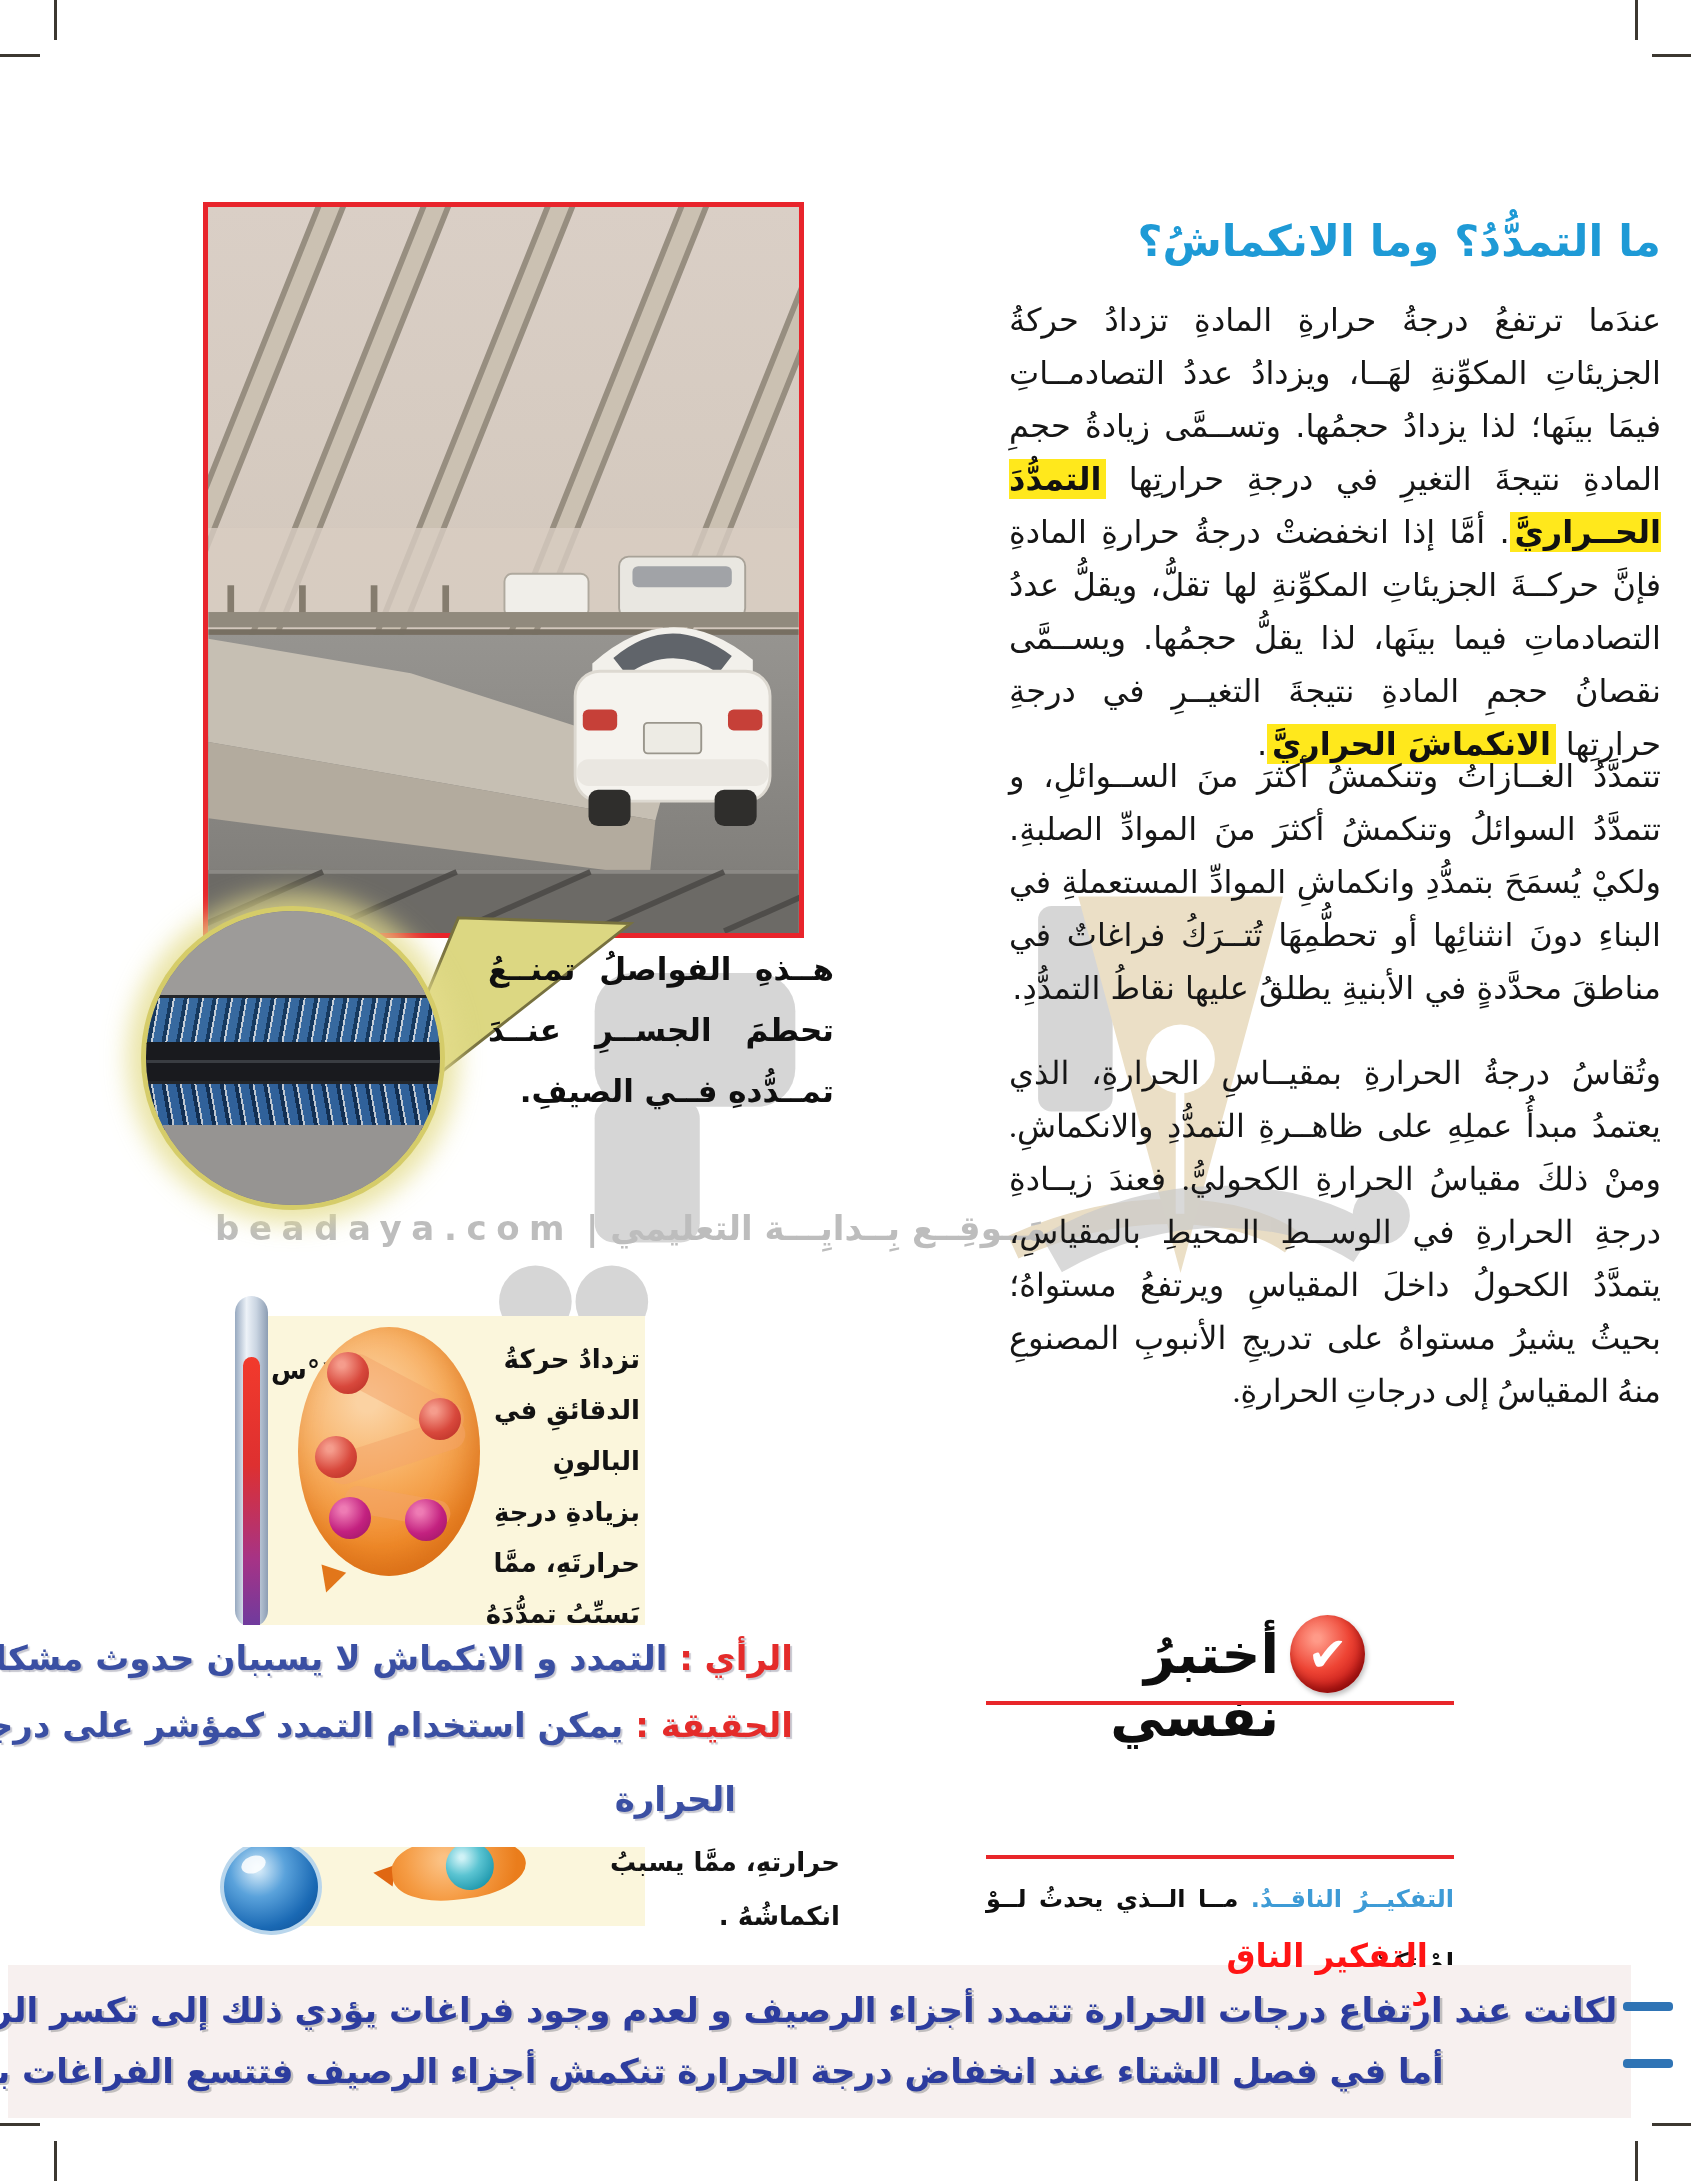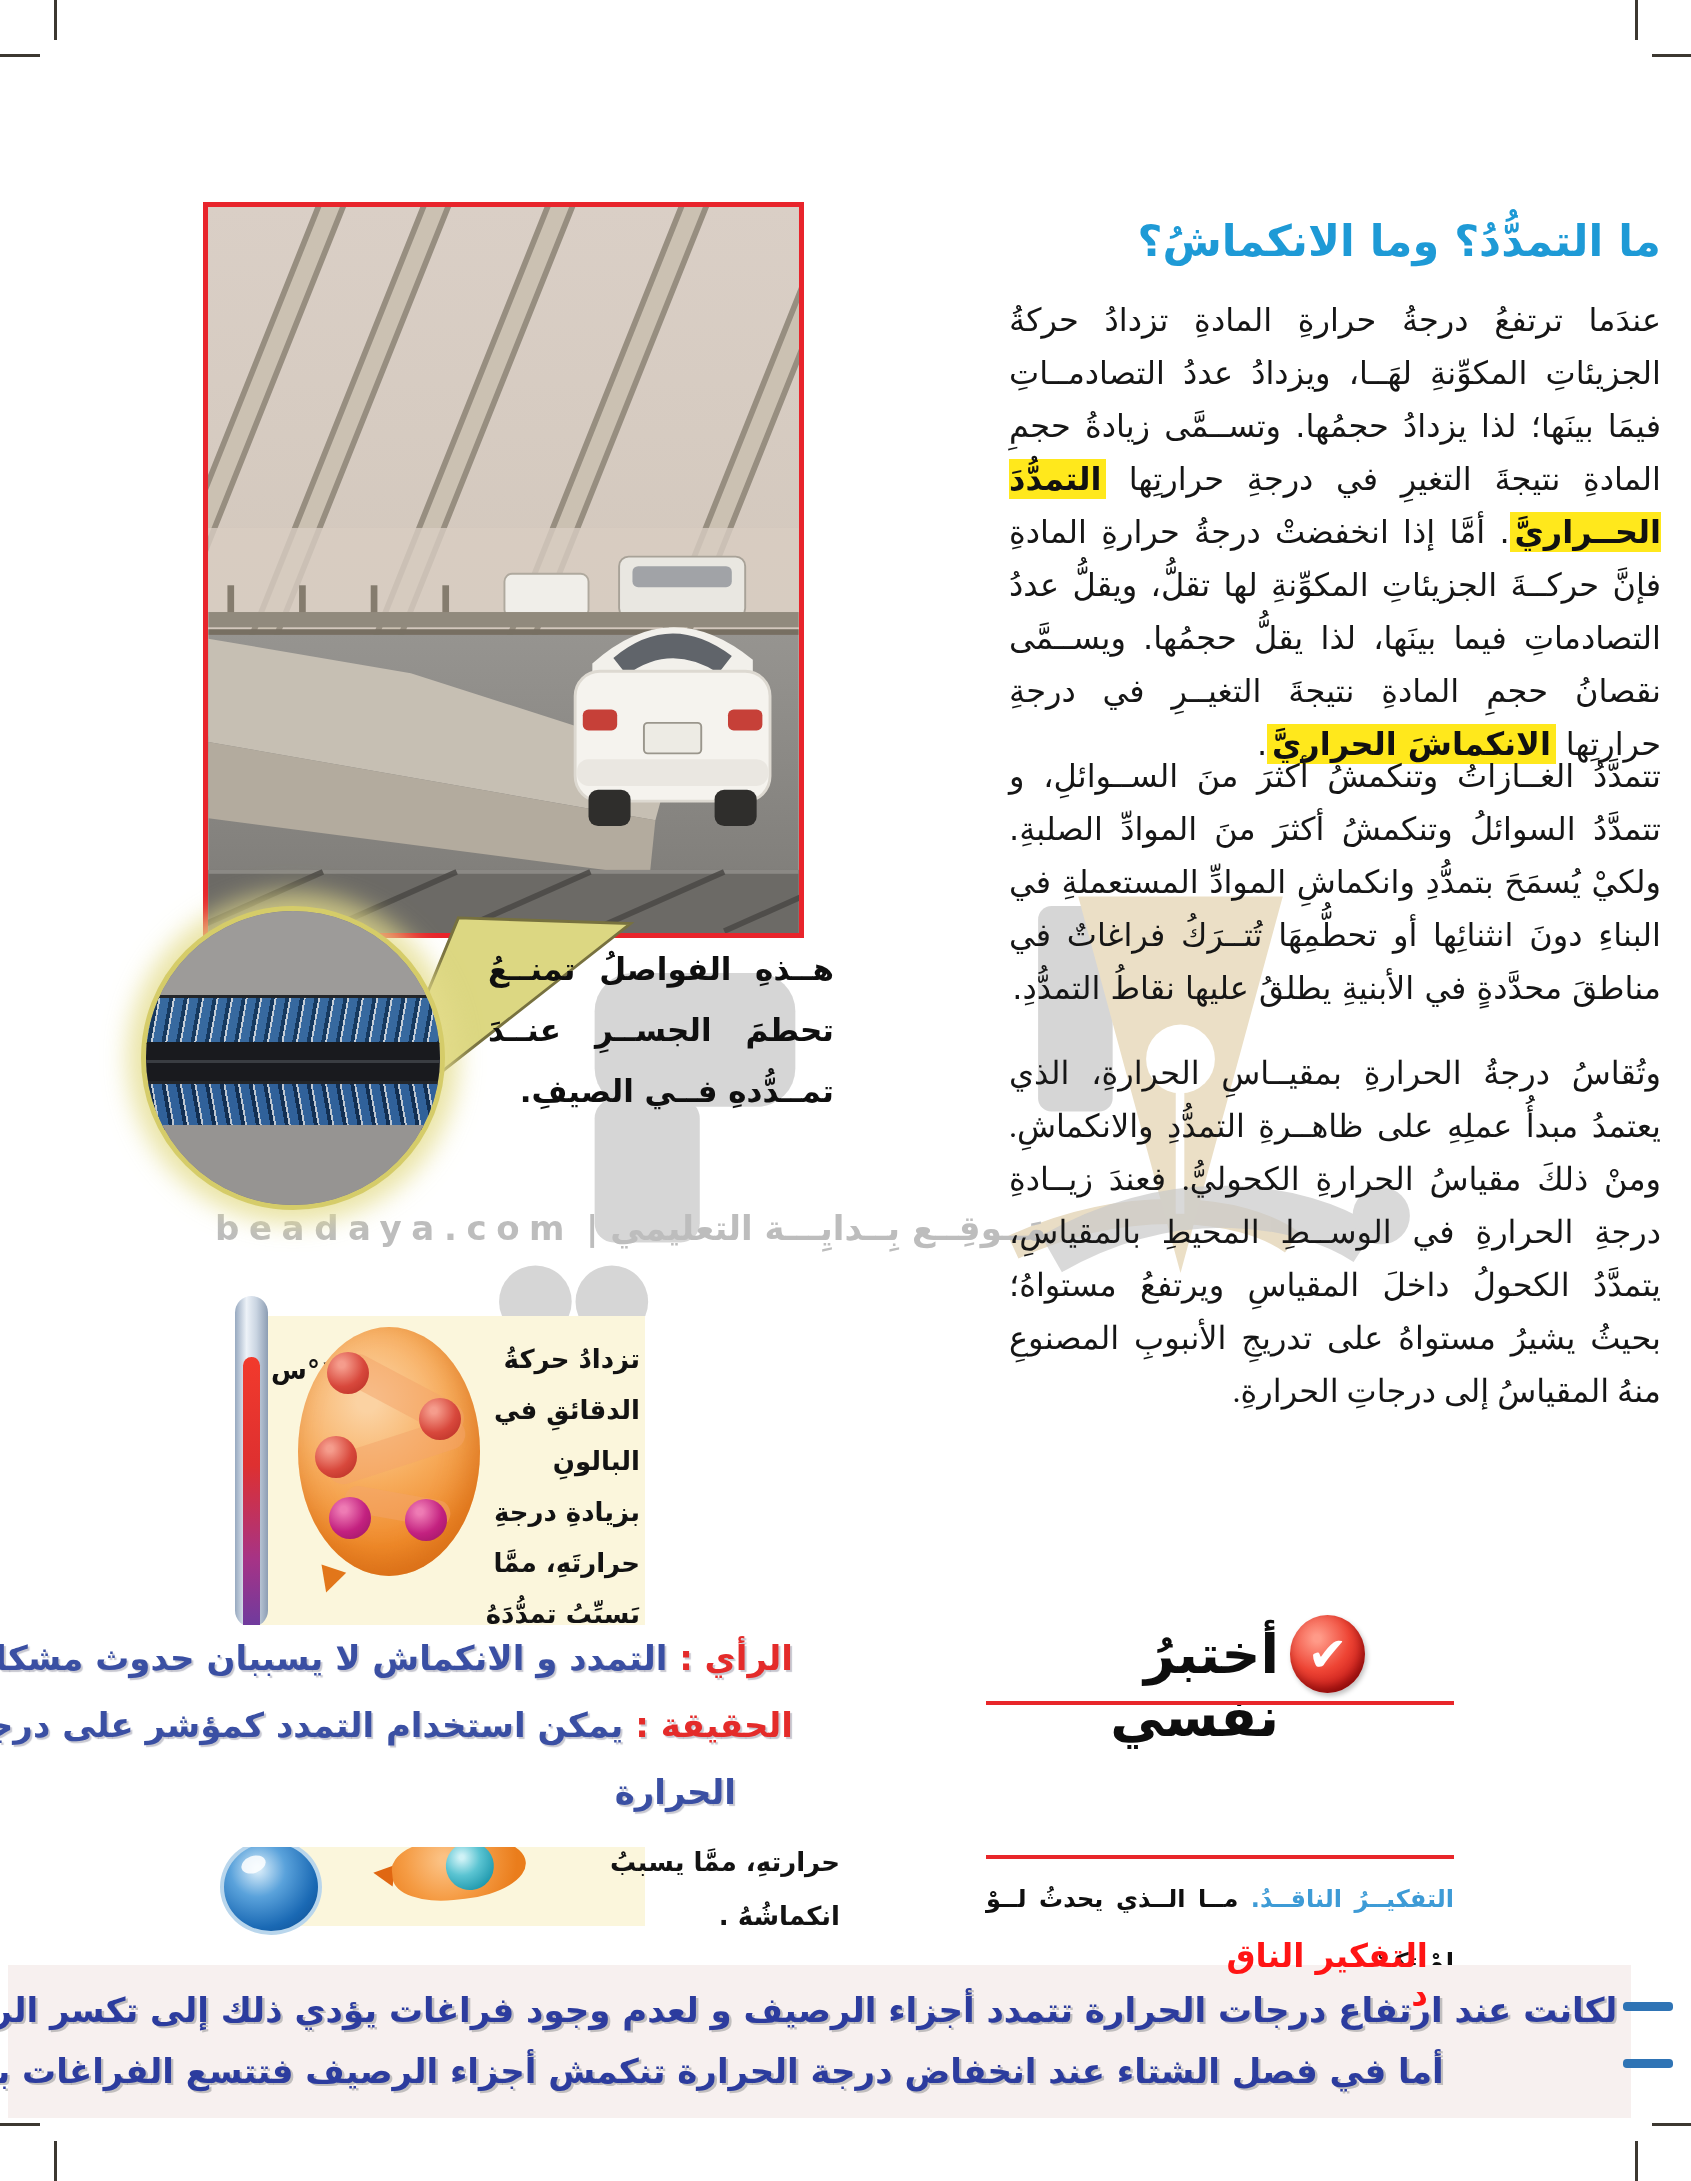--- a/index.html
+++ b/index.html
@@ -105,21 +105,21 @@
   .stp{position:absolute;left:986px;width:468px;z-index:2;direction:rtl;text-align:justify;
         font-weight:bold;font-size:24px;color:#101010;}
   #st-fact{top:1715px;line-height:67px;}
   #st-crit{top:1868px;line-height:63px;}
   .lead{color:#3E9BD6;}
 
   
   #note-l{position:absolute;left:0;top:1625px;width:841px;height:222px;background:#fff;z-index:5;}
   #note-l .ln{position:absolute;right:48px;direction:rtl;text-align:right;font-weight:bold;font-size:34px;
         color:#3A4FA3;text-shadow:1.9px 1.9px 1px rgba(130,130,150,.45);white-space:nowrap;}
-  #nl1{top:13.4px;} #nl2{top:80px;} #nl3{top:147px;right:105px !important;}
+  #nl1{top:13.4px;} #nl2{top:80px;} #nl3{top:154px;right:105px !important;}
   .redlead{color:#E42B2A;}
 
   
   #note-b{position:absolute;left:7.6px;top:1965px;width:1623px;height:153px;background:#F7F0EF;z-index:6;}
   #note-b-title{position:absolute;left:1225px;top:1937px;width:203px;z-index:7;color:#FF1414;
         font-weight:bold;font-size:32.5px;direction:rtl;text-align:right;}
   .bl{position:absolute;direction:rtl;text-align:right;font-weight:bold;font-size:34px;color:#2C3C9E;
         text-shadow:2.4px 2.4px 0 rgba(150,150,150,.55);white-space:nowrap;}
   #bl1{right:13.4px;top:25px;} #bl2{right:187px;top:86px;}
   .dash{position:absolute;width:50px;height:8.6px;background:#2F74B5;border-radius:3.8px;z-index:7;}

